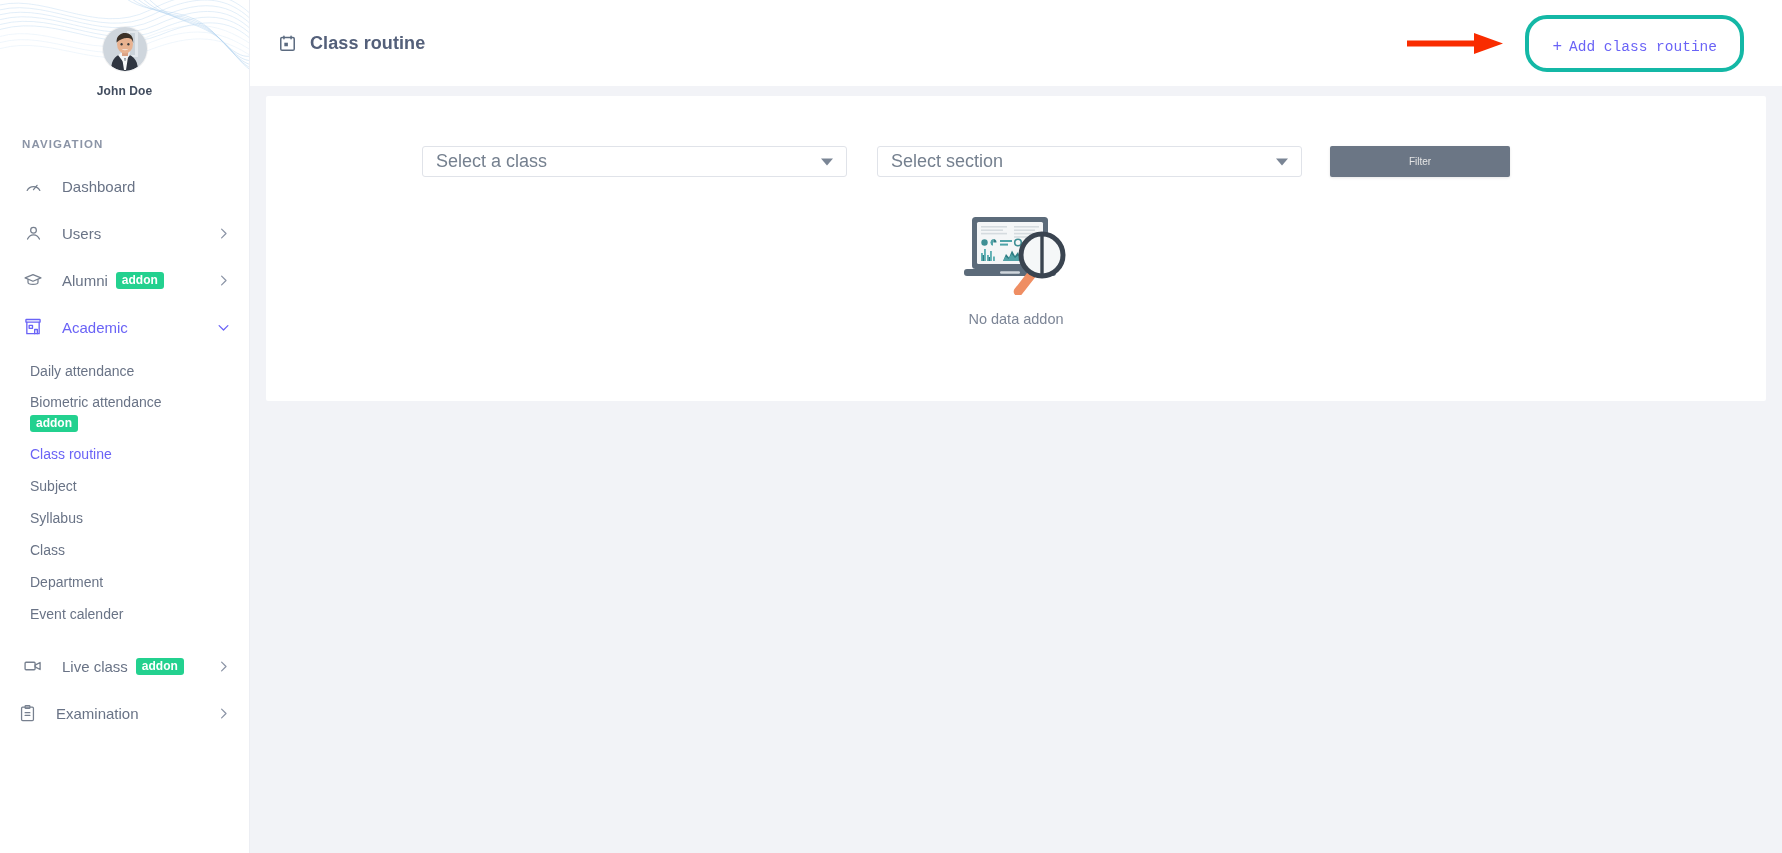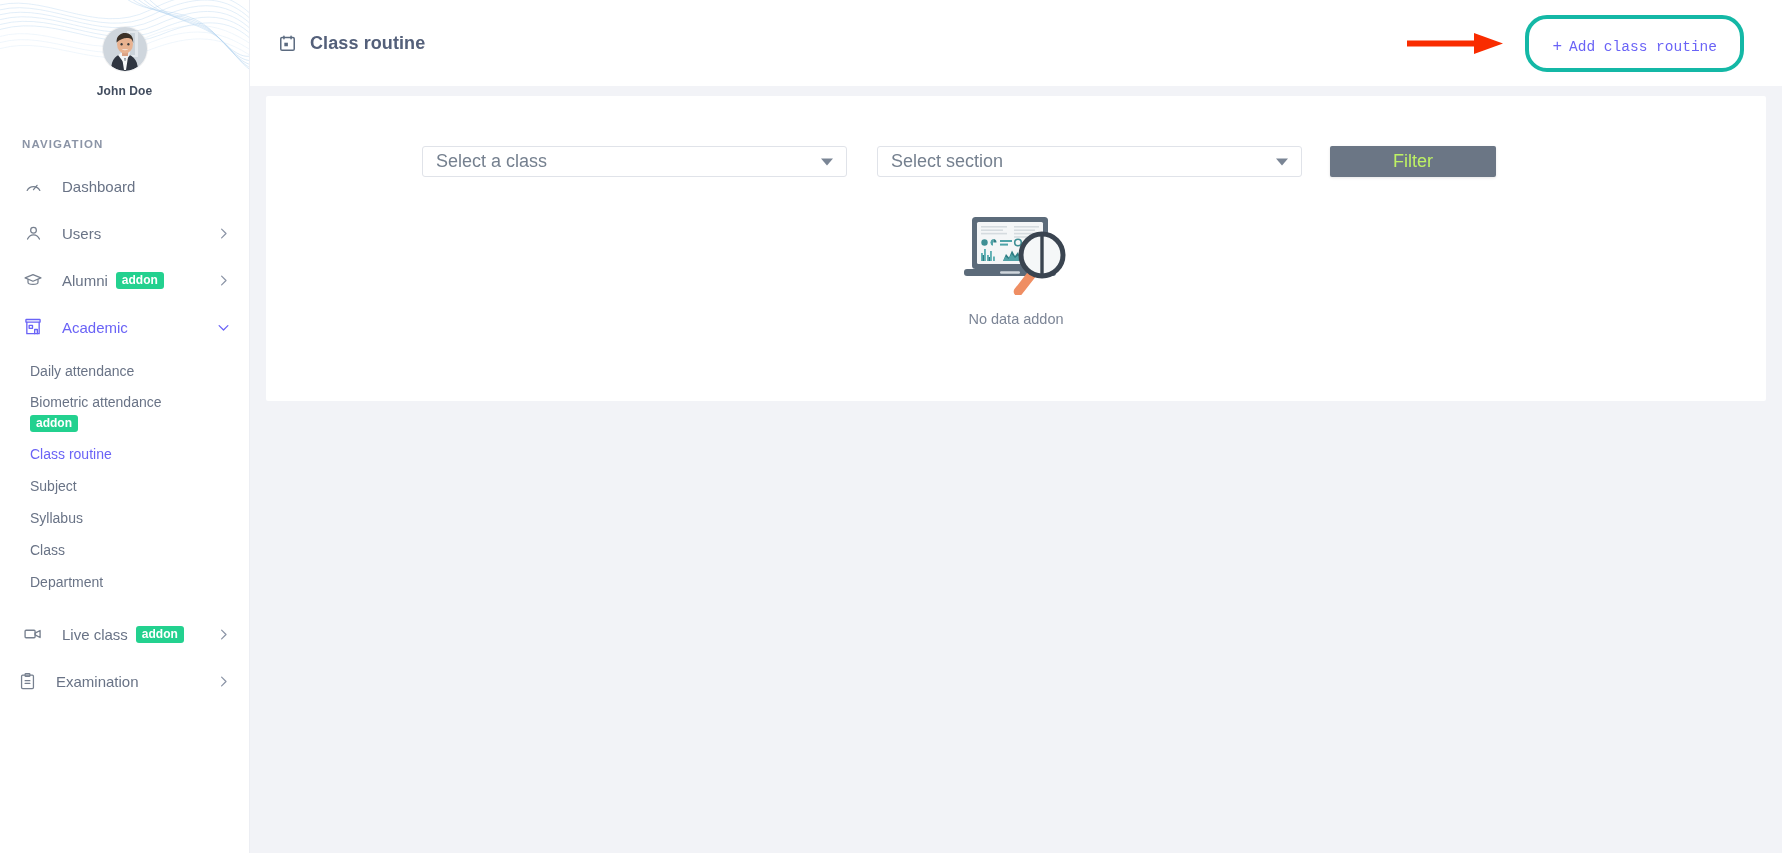--- a/index.html
+++ b/index.html
@@ -147,24 +147,24 @@
   .select-caret {
     position: absolute; right: 13px; top: 50%;
     transform: translateY(-50%);
     width: 0; height: 0;
     border-left: 6px solid transparent;
     border-right: 6px solid transparent;
     border-top: 7px solid #7a8595;
   }
   .btn-filter {
     margin-left: 28px;
-    width: 166px; height: 31px;
-    background: #6b7685; color: #bef264;
+    width: 180px; height: 31px;
+    background: #6b7685; color: #e5e5e5;
     border: none; border-radius: 2px;
-    font-size: 18px; cursor: pointer;
+    font-size: 10px; cursor: pointer;
     font-family: "Liberation Sans", sans-serif;
     box-shadow: 0 1px 3px rgba(0,0,0,.10);
   }
   .empty-wrap {
     margin-top: 34px;
     display: flex; flex-direction: column; align-items: center;
   }
   .empty-img { width: 112px; height: 84px; }
   .empty-text {
     margin-top: 16px;
@@ -307,20 +307,23 @@
         </div>
         <div class="sub-item">
           <span>Syllabus</span>
         </div>
         <div class="sub-item">
           <span>Class</span>
         </div>
         <div class="sub-item">
           <span>Department</span>
         </div>
+        <div class="sub-item">
+          <span>Event calender</span>
+        </div>
       </div>
 
       <div class="nav-item" style="margin-top:16px;">
         <span class="ico">
           <svg width="20" height="20" viewBox="0 0 24 24" fill="none" stroke="#77808f" stroke-width="1.6" stroke-linecap="round" stroke-linejoin="round">
             <rect x="2.5" y="7.5" width="12" height="9" rx="1.2"></rect>
             <path d="M14.5 11 L20.5 7.8 v8.4 L14.5 13 Z"></path>
           </svg>
         </span>
         <span class="lbl">Live class</span>

